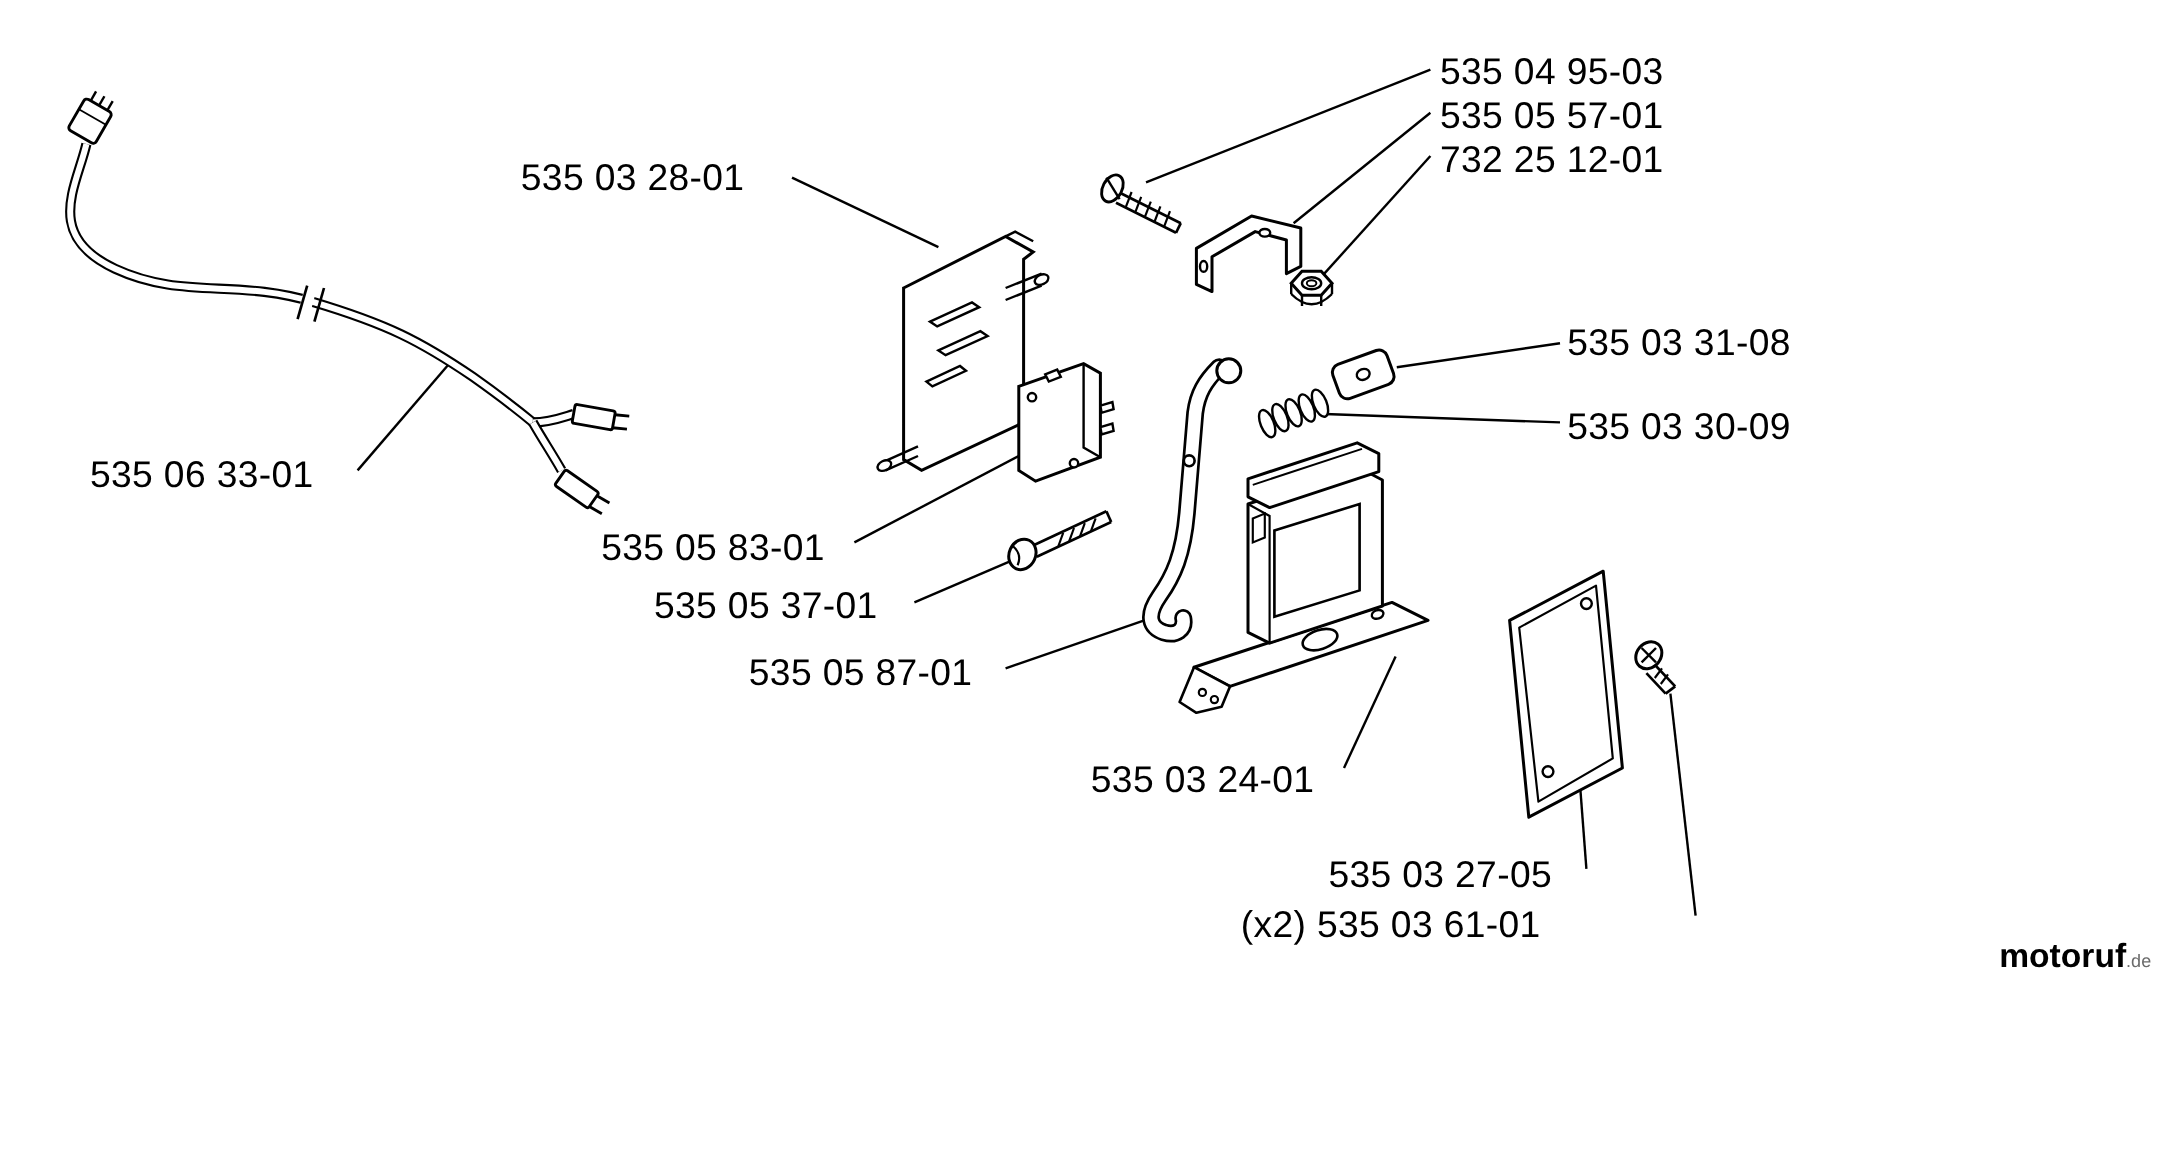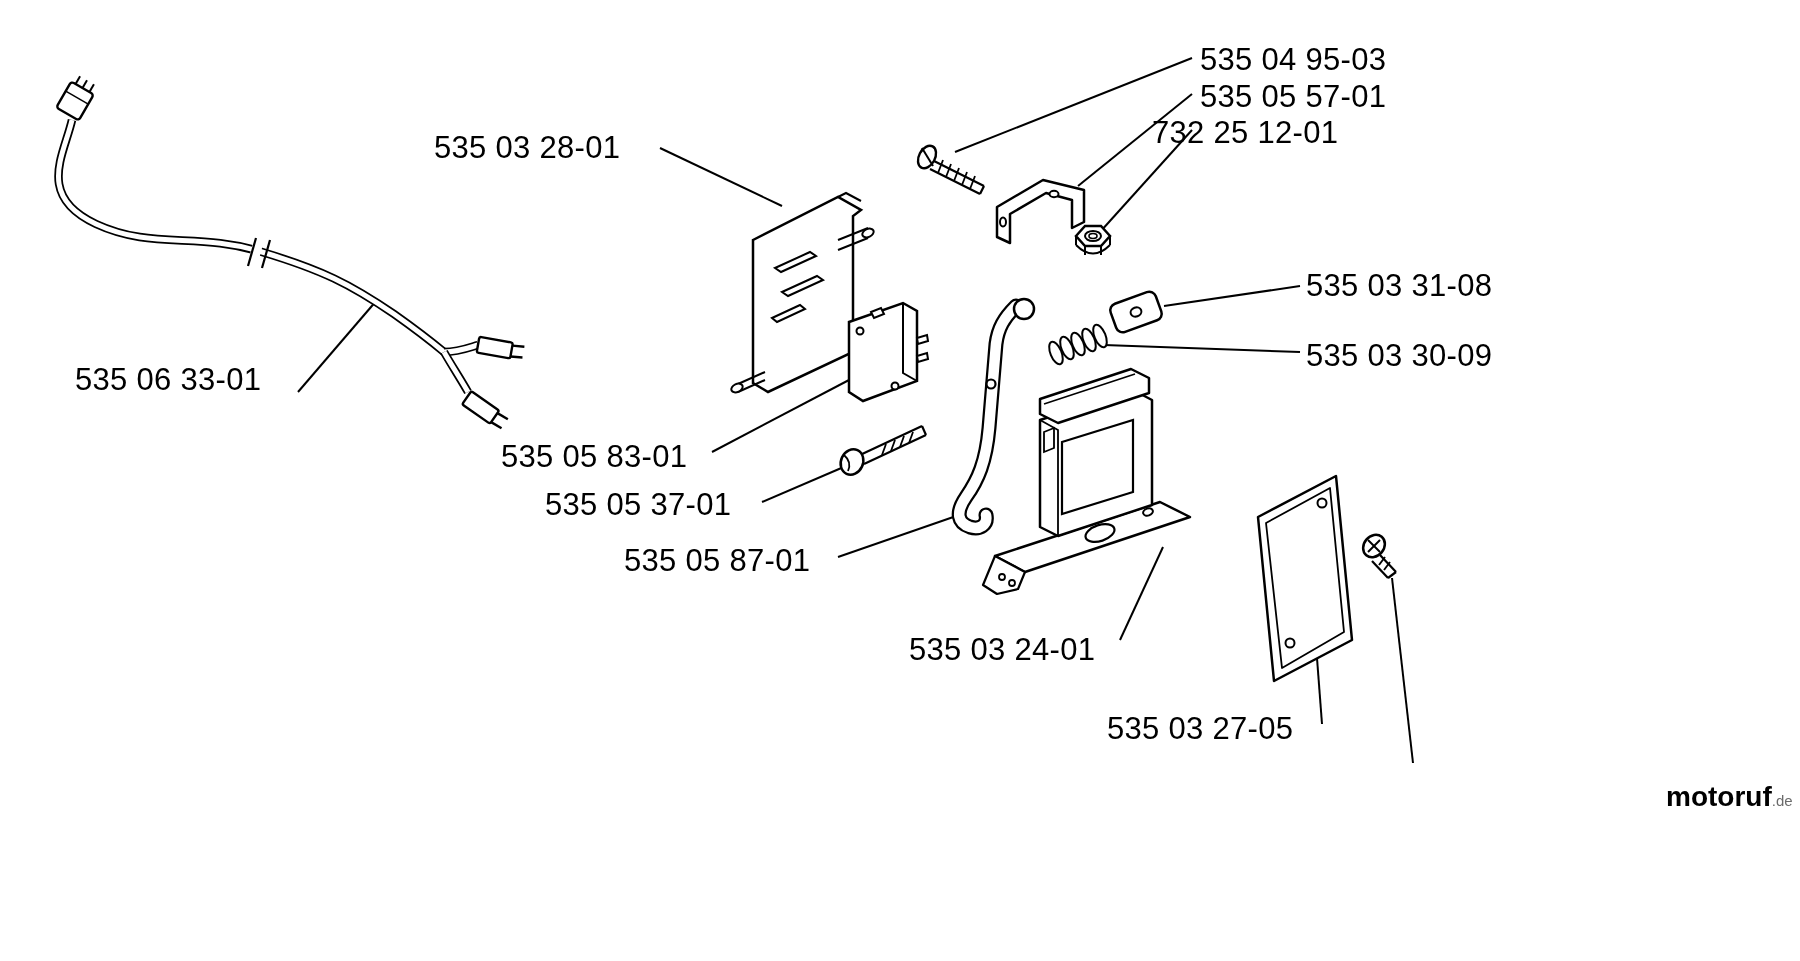--- a/index.html
+++ b/index.html
@@ -203,28 +203,29 @@
       <line x1="1385" y1="557" x2="1379" y2="565" stroke-width="1.8"></line>
       <line x1="1390" y1="562" x2="1384" y2="570" stroke-width="1.8"></line>
       <ellipse cx="1374" cy="546" rx="10" ry="12" transform="rotate(40 1374 546)" stroke-width="2.5"></ellipse>
       <line x1="1368" y1="540" x2="1380" y2="552" stroke-width="2"></line>
       <line x1="1380" y1="540" x2="1368" y2="552" stroke-width="2"></line>
     </g>
   </svg>
 
   <div class="part-label" style="left:1200px;top:42px">535 04 95-03</div>
   <div class="part-label" style="left:1200px;top:79px">535 05 57-01</div>
-  <div class="part-label" style="left:1152px;top:115px">732 25 12-01</div>
+  <div class="part-label" style="left:1200px;top:115px">732 25 12-01</div>
   <div class="part-label" style="left:434px;top:130px">535 03 28-01</div>
   <div class="part-label" style="left:1306px;top:268px">535 03 31-08</div>
   <div class="part-label" style="left:1306px;top:338px">535 03 30-09</div>
-  <div class="part-label" style="left:75px;top:362px">535 06 33-01</div>
+  <div class="part-label" style="left:75px;top:378px">535 06 33-01</div>
   <div class="part-label" style="left:501px;top:439px">535 05 83-01</div>
   <div class="part-label" style="left:545px;top:487px">535 05 37-01</div>
   <div class="part-label" style="left:624px;top:543px">535 05 87-01</div>
   <div class="part-label" style="left:909px;top:632px">535 03 24-01</div>
   <div class="part-label" style="left:1107px;top:711px">535 03 27-05</div>
+  <div class="part-label" style="left:1034px;top:753px">(x2) 535 03 61-01</div>
 
   <div class="watermark">
     <span class="brand">motoruf</span><span class="tld">.de</span>
   </div>
 
 </div>
 
 </body></html>

